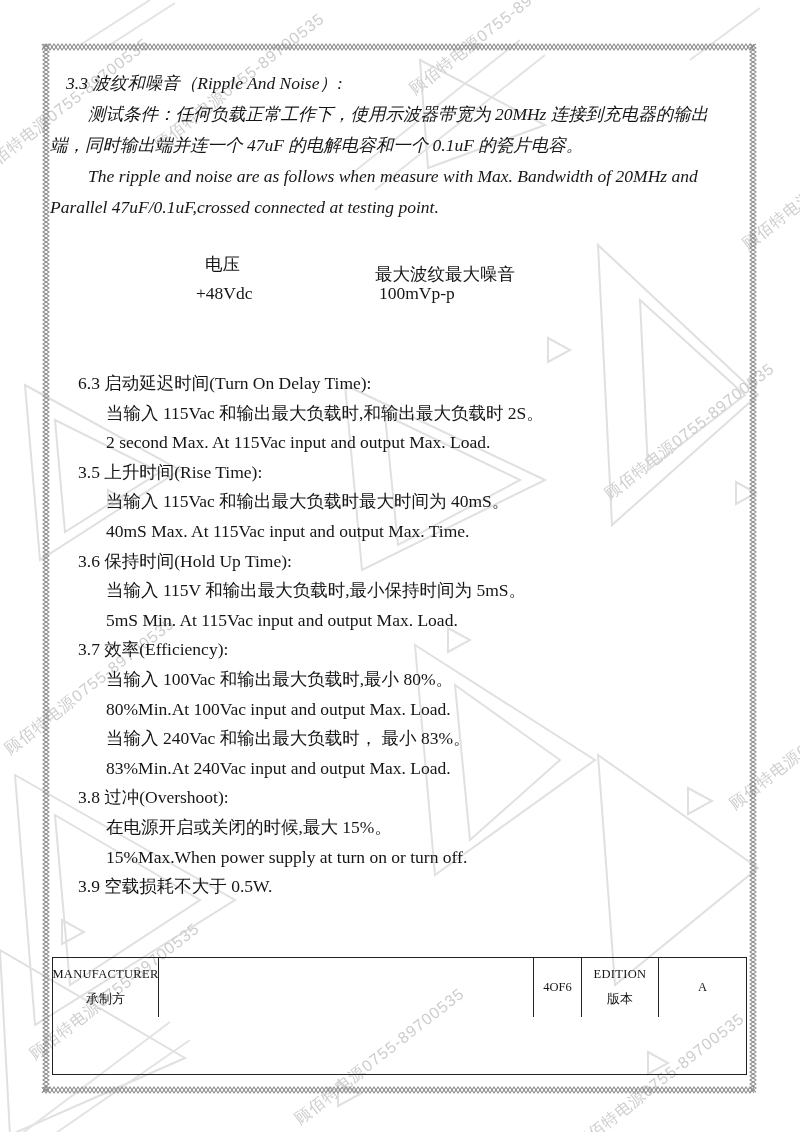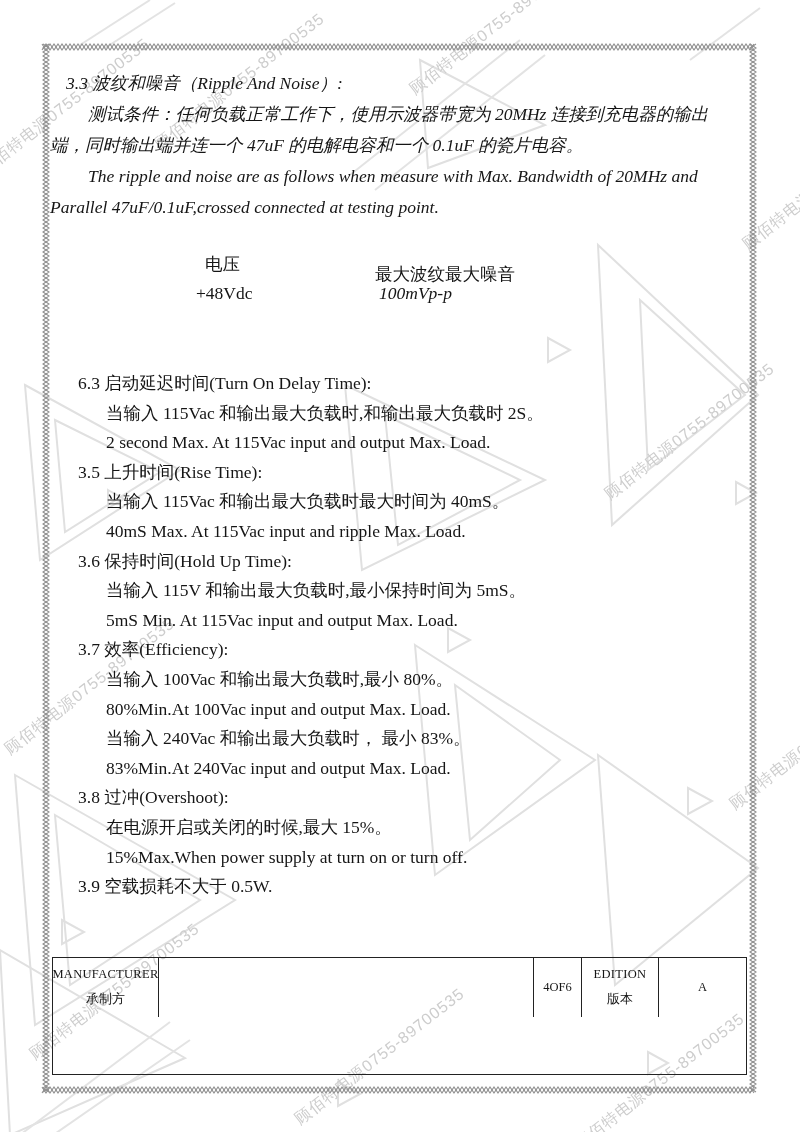--- a/index.html
+++ b/index.html
@@ -14,21 +14,21 @@
   
   .blockA{position:absolute;left:50px;top:68px;width:700px;font-size:17.5px;line-height:31px;font-style:italic;}
   .ind1{padding-left:16px;}
   .ind2{padding-left:38px;}
   
   .vtable{position:absolute;left:196px;top:249px;font-size:17.5px;}
   .vrow{display:flex;height:29.5px;align-items:center;gap:11px;}
   .vrow.underlined{border-bottom:1.4px solid #222;width:344px;}
   .vc1{width:154px;}
   .vc2{width:200px;}
-  .p9{padding-left:9px;} .p5{padding-left:5px;margin-top:21px;} .p18{padding-left:18px;font-style:italic;}
+  .p9{padding-left:9px;} .p5{padding-left:5px;margin-top:21px;} .p18{padding-left:18px;}
   
   .sections{position:absolute;left:78px;top:369px;width:672px;font-size:17.5px;line-height:29.6px;}
   .sub{padding-left:28px;}
   
   .ftable{position:absolute;left:52px;top:957px;width:695px;height:118px;border:1.2px solid #222;box-sizing:border-box;
           font-size:12.5px;}
   .frow{display:flex;box-sizing:border-box;}
   .frow1{height:57px;border-bottom:1.2px solid #222;}
   .frow2{height:59px;justify-content:center;}
   .fcell{box-sizing:border-box;border-right:1.2px solid #222;display:flex;flex-direction:column;
@@ -120,21 +120,21 @@
         <span class="vc2 p18">100mVp-p</span>
       </div>
     </div>
 
     <div class="sections">
       <span class="line">6.3 启动延迟时间(Turn On Delay Time):</span>
       <span class="line sub">当输入 115Vac 和输出最大负载时,和输出最大负载时 2S。</span>
       <span class="line sub">2 second Max. At 115Vac input and output Max. Load.</span>
       <span class="line">3.5 上升时间(Rise Time):</span>
       <span class="line sub">当输入 115Vac 和输出最大负载时最大时间为 40mS。</span>
-      <span class="line sub">40mS Max. At 115Vac input and ripple Max. Load.</span>
+      <span class="line sub">40mS Max. At 115Vac input and output Max. Time.</span>
       <span class="line">3.6 保持时间(Hold Up Time):</span>
       <span class="line sub">当输入 115V 和输出最大负载时,最小保持时间为 5mS。</span>
       <span class="line sub">5mS Min. At 115Vac input and output Max. Load.</span>
       <span class="line">3.7 效率(Efficiency):</span>
       <span class="line sub">当输入 100Vac 和输出最大负载时,最小 80%。</span>
       <span class="line sub">80%Min.At 100Vac input and output Max. Load.</span>
       <span class="line sub">当输入 240Vac 和输出最大负载时， 最小 83%。</span>
       <span class="line sub">83%Min.At 240Vac input and output Max. Load.</span>
       <span class="line">3.8 过冲(Overshoot):</span>
       <span class="line sub">在电源开启或关闭的时候,最大 15%。</span>

